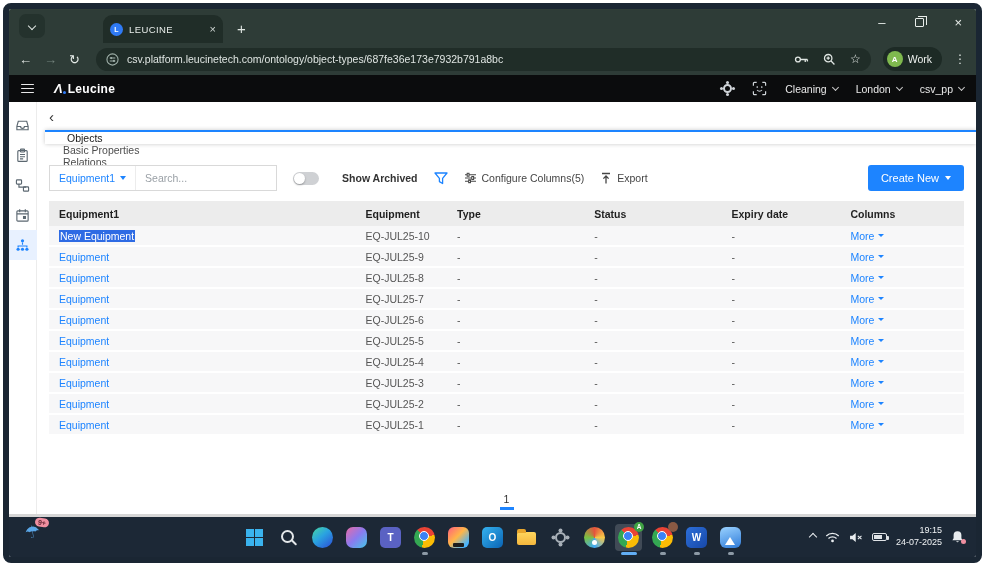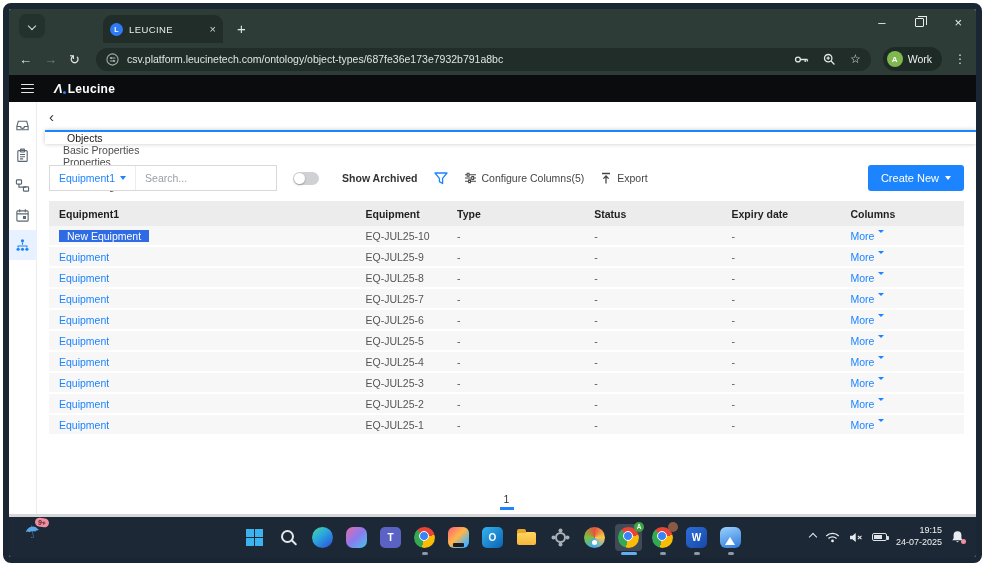--- a/index.html
+++ b/index.html
@@ -76,23 +76,23 @@
   .tool-item { display:flex; align-items:center; gap:5px; font-size:10.5px; color:#454545; }
   .btn-primary { margin-left:auto; background:var(--accent,#1d84ff); color:#fff; font-size:11px; padding:7px 13px; border-radius:3px; display:flex; align-items:center; gap:6px; border:none; font-family:"Liberation Sans",sans-serif; }
   .btn-primary .caret { border-top-color:#fff; }
 
   .tablebox { margin:4px 12px 0 12px; }
   .thead, .trow { display:grid; grid-template-columns:33.5% 10% 15% 15% 13% 13.5%; align-items:center; }
   .thead { background:#ececec; height:25px; font-size:10.5px; font-weight:bold; color:#1f1f1f; }
   .trow { background:#f7f7f8; height:21px; border-bottom:2px solid #fff; font-size:10.5px; color:#555; }
   .tcell { padding-left:10px; white-space:nowrap; overflow:hidden; }
   .namelink, .morelink { color:var(--accent,#1d84ff); }
-  .morewrap { display:flex; align-items:flex-start; gap:4px; color:var(--accent,#1d84ff); }
+  .morewrap { display:flex; align-items:center; gap:4px; color:var(--accent,#1d84ff); }
   .morewrap .caret { border-top-width:3.5px; }
-  .namesel { background:var(--selection,#2e6be4); color:#fff; padding:1px 8px; }
+  .namesel { background:var(--selection,#2e6be4); color:#fff; padding:1px 1px; }
 
   .pager { margin-top:auto; display:flex; flex-direction:column; align-items:center; padding-bottom:4px; }
   .pager-num { font-size:10.5px; color:#333; }
   .pager-bar { width:14px; height:3px; background:var(--accent,#1d84ff); margin-top:2px; }
 
   
   .taskbar { height:40px; background:var(--taskbar,#1c2836); display:flex; align-items:center; position:relative; flex:0 0 auto; color:#e8ecef; }
   .tb-left { position:absolute; left:16px; top:5px; }
   .umbrella { font-size:17px; color:#5aa7e8; position:relative; display:inline-block; transform:rotate(-8deg); }
   .ubadge { position:absolute; top:-4px; right:-9px; background:#ef8fa0; color:#5d1f2c; font-size:7px; font-weight:bold; border-radius:7px; padding:1px 3px; transform:rotate(8deg); }
@@ -194,20 +194,41 @@
   <div class="appbar">
     <span class="hamburger">
         <i></i>
         <i></i>
         <i></i>
       </span>
     <span class="brand">
       <span class="logo-mark">Λ</span>
       <span class="brand-name">Leucine</span>
     </span>
+    <div class="appbar-right">
+      <span class="gear"></span>
+      <svg width="15" height="15" viewBox="0 0 16 16">
+        <path d="M1.5 5V2.5A1 1 0 012.5 1.5H5M11 1.5h2.5a1 1 0 011 1V5M14.5 11v2.5a1 1 0 01-1 1H11M5 14.5H2.5a1 1 0 01-1-1V11" stroke="#cfd4d8" stroke-width="1.3" fill="none"></path>
+        <circle cx="5.6" cy="6.4" r=".9" fill="#cfd4d8"></circle>
+          <circle cx="10.4" cy="6.4" r=".9" fill="#cfd4d8"></circle>
+        <path d="M5.4 9.6c.8.9 1.6 1.3 2.6 1.3s1.8-.4 2.6-1.3" stroke="#cfd4d8" stroke-width="1.2" fill="none"></path>
+      </svg>
+      <span class="hdr-dd">
+          <span>Cleaning</span>
+          <span class="chev"></span>
+        </span>
+      <span class="hdr-dd">
+          <span>London</span>
+          <span class="chev"></span>
+        </span>
+      <span class="hdr-dd">
+          <span>csv_pp</span>
+          <span class="chev"></span>
+        </span>
+    </div>
   </div>
 
   <div class="main-wrap">
     <div class="sidebar">
       <span class="side-item">
         <svg width="15" height="15" viewBox="0 0 16 16">
             <path d="M3.5 3.5h9l1.5 5.5v3.5H2V9z M2 9h4c0 1.2.9 2.1 2 2.1s2-.9 2-2.1h4" fill="none" stroke="currentColor" stroke-width="1.2"></path>
           </svg>
       </span>
       <span class="side-item">
@@ -243,21 +264,20 @@
     </div>
 
     <div class="content">
       <div class="titlerow">
         <span class="backglyph">‹</span>
       </div>
 
       <div class="ptabs" id="ptabs">
           <div class="ptab active">Objects</div>
           <div class="ptab">Basic Properties</div>
-          <div class="ptab">Properties</div>
           <div class="ptab">Relations</div>
           <div class="ptab">Assets Logs</div>
         </div>
 
       <div class="toolbar">
         <div class="search-combo">
           <span class="combo-dd">
             <span>Equipment1</span>
             <span class="caret"></span>
           </span>

